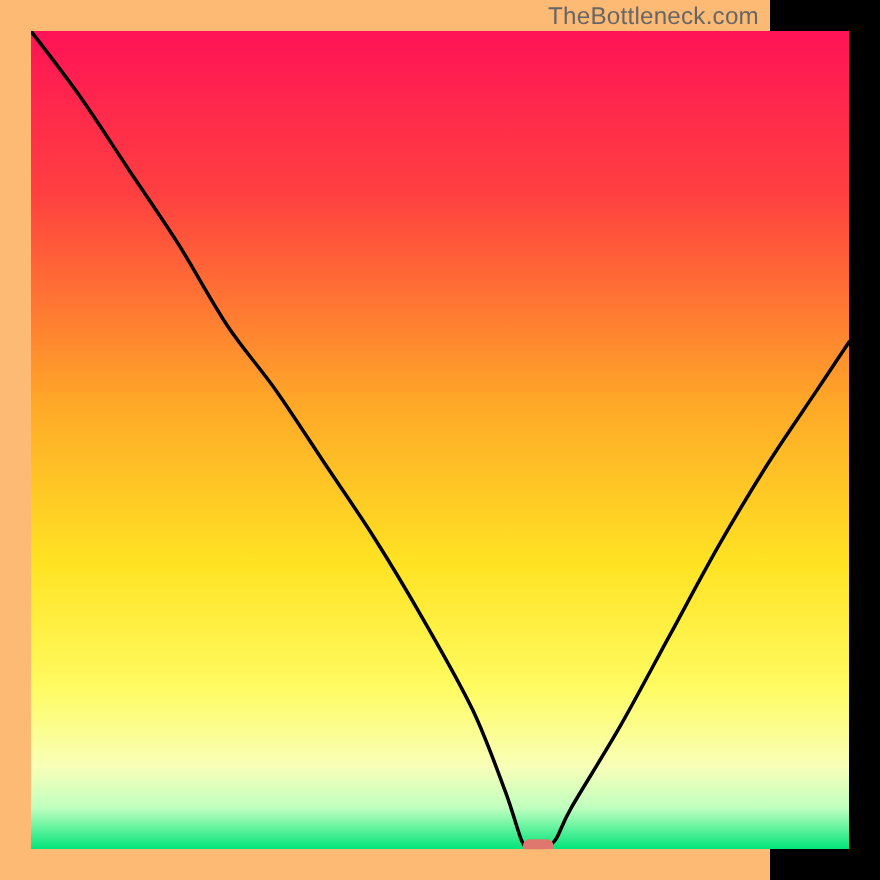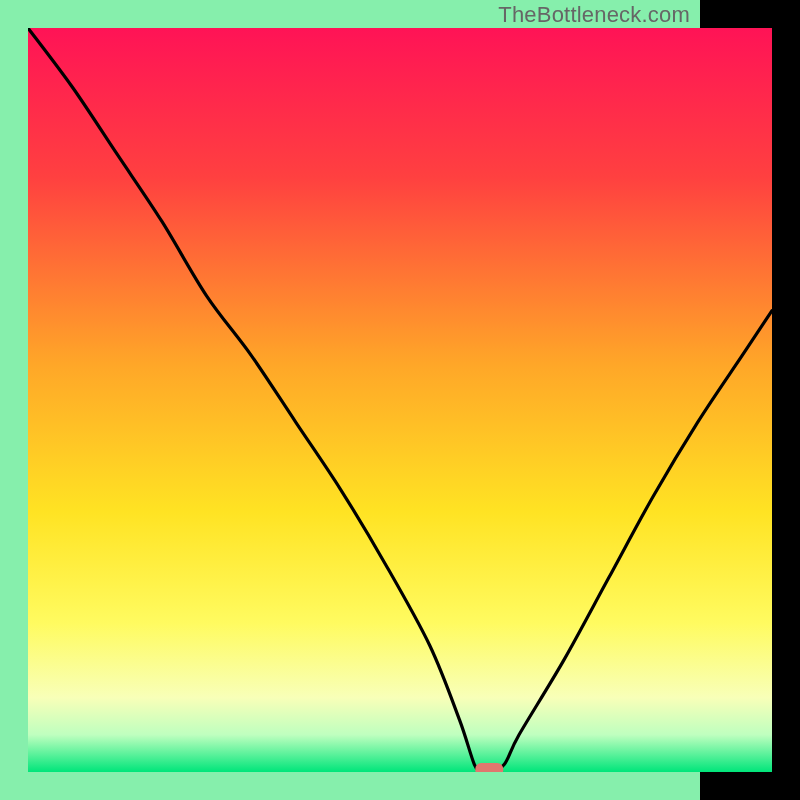--- a/index.html
+++ b/index.html
@@ -8,21 +8,21 @@
     width: 800px;
     height: 800px;
     background: #000;
     overflow: hidden;
     font-family: Arial, Helvetica, sans-serif;
   }
   .frame {
     position: relative;
     width: 700px;
     height: 800px;
-    background: #86efac;
+    background: #fdba74;
   }
   .plot-area {
     position: absolute;
     left: 28px;
     top: 28px;
     width: 744px;
     height: 744px;
     overflow: hidden;
   }
   .watermark {

